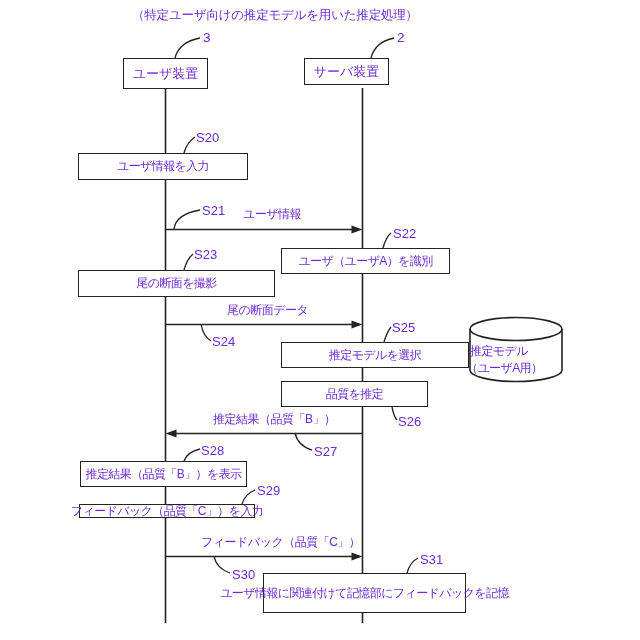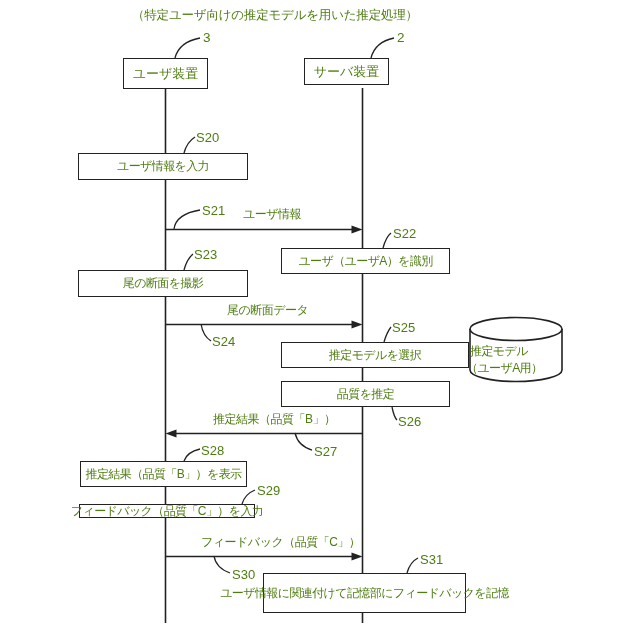--- a/index.html
+++ b/index.html
@@ -1,17 +1,17 @@
 <!DOCTYPE html>
 <html><head>
 <meta charset="utf-8">
 <style>
   html,body{margin:0;padding:0;background:#fff;}
   .canvas{position:relative;width:640px;height:640px;background:#fff;overflow:hidden;
-          font-family:"Liberation Sans","DejaVu Sans",sans-serif;color:#4d7c0f;}
+          font-family:"Liberation Sans","DejaVu Sans",sans-serif;color:#6d28d9;}
   .layer{position:absolute;left:0;top:0;width:640px;height:640px;}
   .title{position:absolute;left:132px;top:7px;font-size:12.5px;letter-spacing:-0.2px;white-space:nowrap;}
   .ref{position:absolute;font-size:13.5px;}
   .abox{position:absolute;background:#fff;border:1.6px solid #222;box-sizing:border-box;
         display:flex;align-items:center;justify-content:center;font-size:13px;white-space:nowrap;}
   .pbox{position:absolute;background:#fff;border:1.5px solid #222;box-sizing:border-box;
         display:flex;align-items:center;justify-content:center;font-size:12px;
         letter-spacing:-0.6px;white-space:nowrap;}
   .pbox.twoline{flex-direction:row;line-height:17px;}
   .slabel{position:absolute;font-size:13px;white-space:nowrap;}
@@ -63,23 +63,23 @@
   <div class="title">（特定ユーザ向けの推定モデルを用いた推定処理）</div>
 
   <div class="ref" style="left:203px;top:30px">3</div>
   <div class="ref" style="left:397px;top:30px">2</div>
 
   <div class="abox" style="left:123px;top:58px;width:85px;height:31px">ユーザ装置</div>
   <div class="abox" style="left:304px;top:58px;width:85px;height:27px">サーバ装置</div>
 
   <div class="pbox" style="left:78px;top:153px;width:170px;height:27px">ユーザ情報を入力</div>
   <div class="pbox" style="left:281px;top:248px;width:169px;height:26px">ユーザ（ユーザA）を識別</div>
-  <div class="pbox" style="left:78px;top:270px;width:170px;height:27px">尾の断面を撮影</div>
+  <div class="pbox" style="left:78px;top:270px;width:197px;height:27px">尾の断面を撮影</div>
   <div class="pbox" style="left:281px;top:342px;width:188px;height:26px">推定モデルを選択</div>
-  <div class="pbox" style="left:281px;top:381px;width:169px;height:26px">品質を推定</div>
+  <div class="pbox" style="left:281px;top:381px;width:147px;height:26px">品質を推定</div>
   <div class="pbox" style="left:80px;top:461px;width:167px;height:26px">推定結果（品質「B」）を表示</div>
   <div class="pbox" style="left:79px;top:504px;width:176px;height:14px">フィードバック（品質「C」）を入力</div>
   <div class="pbox twoline" style="left:263px;top:573px;width:203px;height:40px">
     <span>ユーザ情報に関連付けて記憶部に</span>
     <span>フィードバックを記憶</span>
   </div>
 
   <div class="slabel" style="left:196px;top:130px">S20</div>
   <div class="slabel" style="left:202px;top:203px">S21</div>
   <div class="slabel" style="left:393px;top:226px">S22</div>

